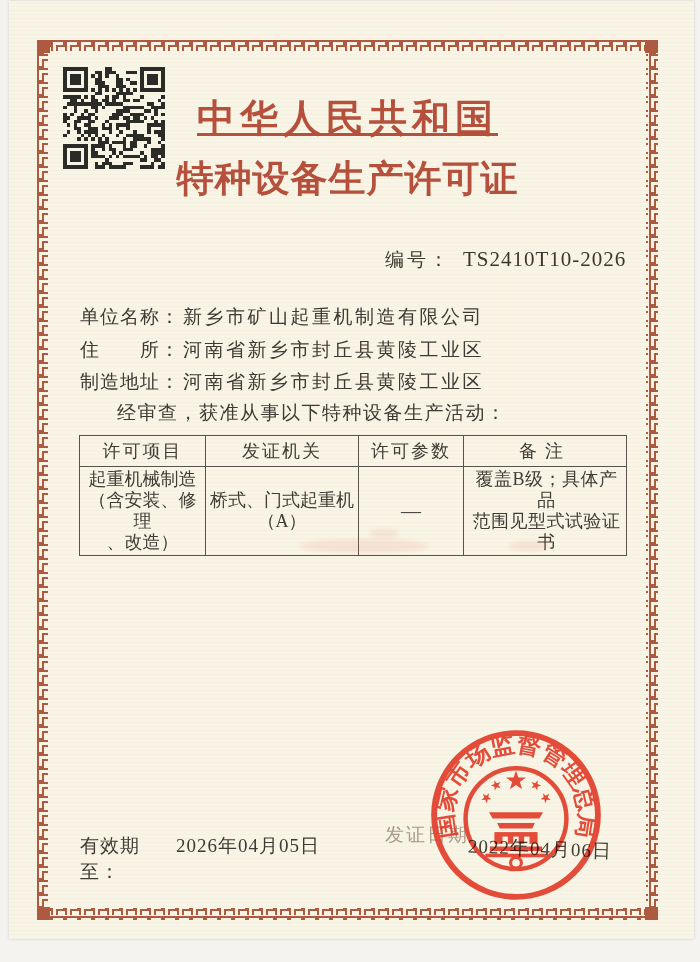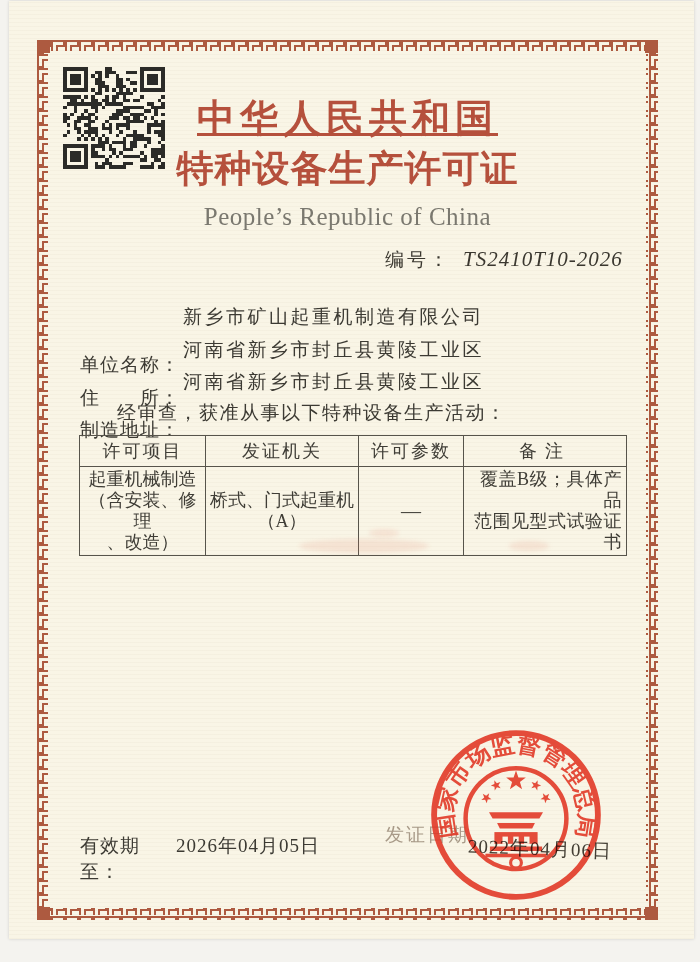--- a/index.html
+++ b/index.html
@@ -16,47 +16,47 @@
     box-shadow:0 0 3px rgba(0,0,0,0.15);
   }
   .border-svg{position:absolute;left:28px;top:39px;}
   .qr-svg{position:absolute;left:54px;top:66px;}
   .title-cn{
     position:absolute;left:28px;width:621px;text-align:center;
     font-family:"DejaVu Sans","Liberation Sans",sans-serif;
     font-weight:700;color:#b5503c;
   }
   .title-cn.l1{top:92px;font-size:38px;letter-spacing:5px;text-decoration:underline;}
-  .title-cn.l2{top:143px;font-size:37px;letter-spacing:1px;}
+  .title-cn.l2{top:153px;font-size:37px;letter-spacing:1px;}
   .title-en{
     position:absolute;left:28px;width:621px;text-align:center;
     color:#7a786f;font-size:25px;letter-spacing:0.5px;
   }
   .title-en.l1{top:171px;}
   .title-en.l2{top:202px;}
   .num-row{position:absolute;left:376px;top:246px;color:#3a372f;}
   .num-row .lbl{font-size:19px;letter-spacing:3px;}
-  .num-row .val{font-size:21px;margin-left:12px;letter-spacing:1px;font-style:italic;}
+  .num-row .val{font-size:21px;margin-left:12px;letter-spacing:1px;}
   .field-row{position:absolute;left:71px;color:#3c3a33;font-size:19px;}
-  .field-row .lbl{display:inline-block;width:103px;letter-spacing:1px;vertical-align:top;margin-top:48px;}
+  .field-row .lbl{display:inline-block;width:103px;letter-spacing:1px;vertical-align:top;}
   .field-row .val{letter-spacing:2.5px;}
   .f1{top:303px;} .f2{top:336px;} .f3{top:368px;}
   .approval{position:absolute;left:108px;top:399px;color:#3c3a33;font-size:19px;letter-spacing:1.5px;}
   .lic-table{
     position:absolute;left:70px;top:434px;border-collapse:collapse;table-layout:fixed;
     color:#3f3d36;font-size:18px;
   }
   .lic-table th,.lic-table td{
     border:1.6px solid #57544b;text-align:center;vertical-align:middle;
     padding:2px 4px;line-height:21px;font-weight:normal;
   }
   .lic-table th{height:26px;letter-spacing:2px;}
   .lic-table th.wide-ls{letter-spacing:8px;}
   .lic-table td{height:54px;white-space:pre-line;}
-  .lic-table td.remark{text-align:right;padding-left:7px;letter-spacing:0.5px;}
+  .lic-table td.remark{text-align:center;padding-left:7px;letter-spacing:0.5px;}
   .lic-table td.dash{font-size:20px;}
   .smudge{position:absolute;background:rgba(225,120,100,0.14);filter:blur(2px);border-radius:50%;}
   .issuer-row{position:absolute;left:71px;color:#3c3a33;font-size:19px;}
   .issuer-row .lbl{display:inline-block;width:96px;letter-spacing:1px;vertical-align:top;}
   .issuer-row .val{letter-spacing:1px;}
   .i1{top:789px;} .i2{top:832px;}
   .issue-label{
     position:absolute;left:376px;top:821px;font-size:19px;color:#a89a88;
     letter-spacing:2px;z-index:1;
   }
@@ -404,21 +404,20 @@
       <rect x="22" y="0" width="7" height="7" fill="#2b2b28"></rect>
       <rect x="23" y="1" width="5" height="5" fill="#f9f5e6"></rect>
       <rect x="24" y="2" width="3" height="3" fill="#2b2b28"></rect>
       <rect x="0" y="22" width="7" height="7" fill="#2b2b28"></rect>
       <rect x="1" y="23" width="5" height="5" fill="#f9f5e6"></rect>
       <rect x="2" y="24" width="3" height="3" fill="#2b2b28"></rect>
     </svg>
 
   <div class="title-cn l1">中华人民共和国</div>
   <div class="title-cn l2">特种设备生产许可证</div>
-  <div class="title-en l2">People’s Republic of China</div>
 
   <div class="num-row">
     <span class="lbl">编号：</span><span class="val">TS2410T10-2026</span>
   </div>
 
   <div class="field-row f1">
     <span class="lbl">单位名称：</span><span class="val">新乡市矿山起重机制造有限公司</span>
   </div>
   <div class="field-row f3">
     <span class="lbl">制造地址：</span><span class="val">河南省新乡市封丘县黄陵工业区</span>

